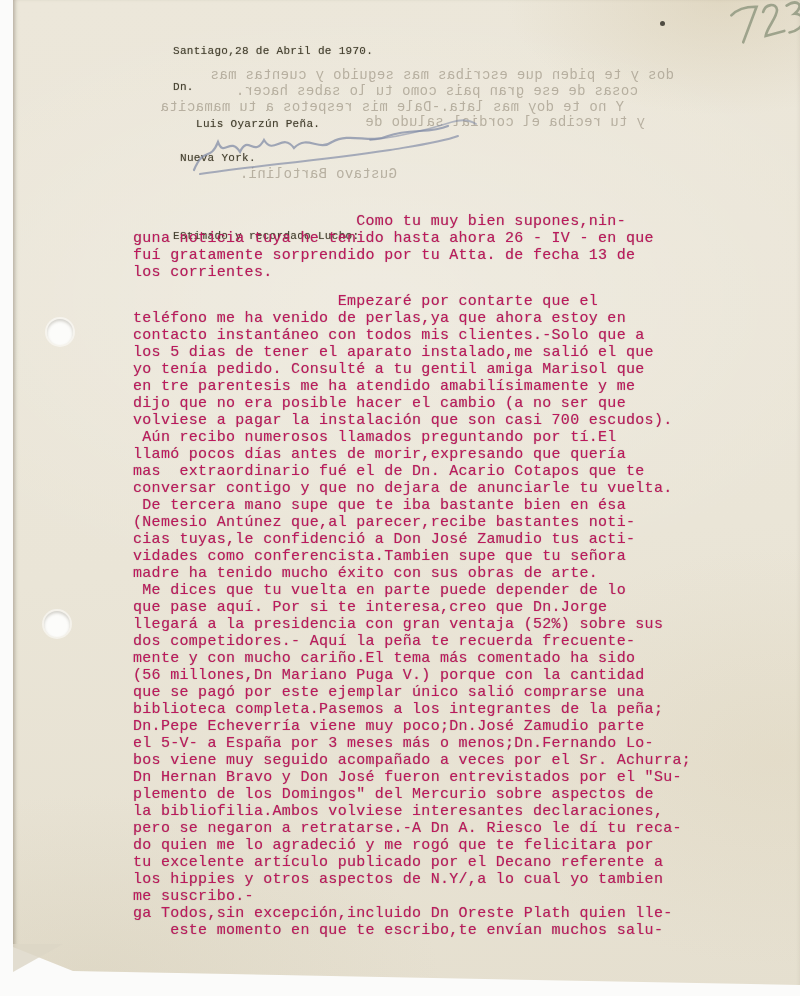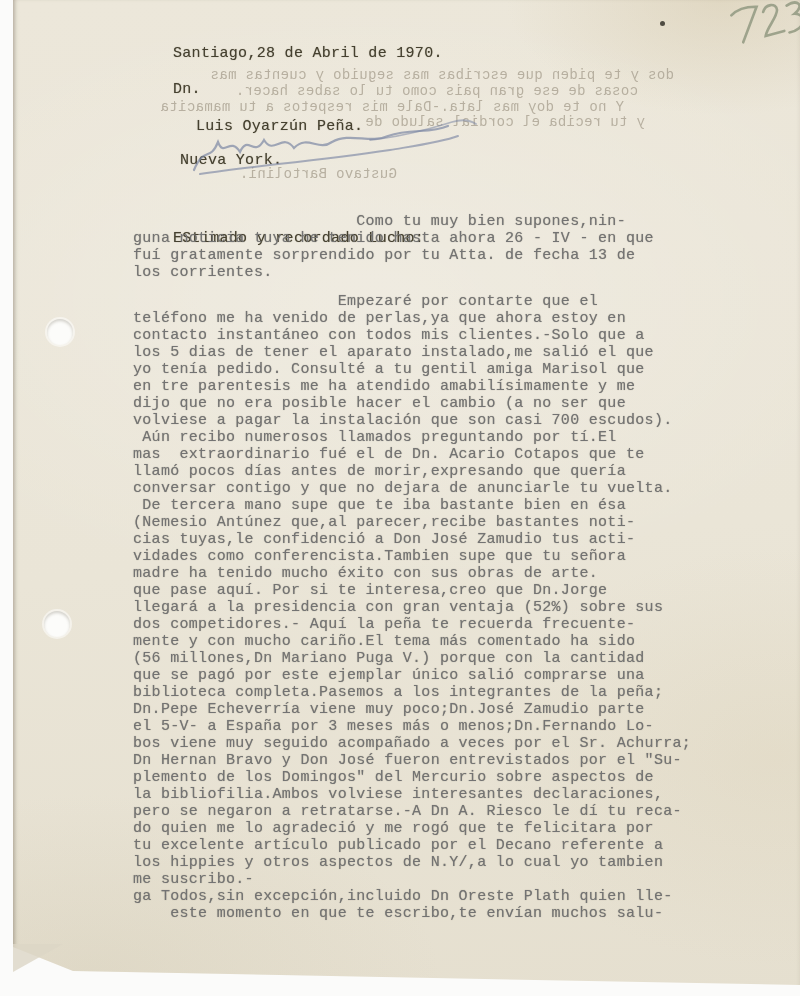--- a/index.html
+++ b/index.html
@@ -31,33 +31,33 @@
     position:absolute;width:26px;height:26px;border-radius:50%;
     background:#fcfcfa;
     box-shadow:inset 0 2px 3px rgba(90,82,64,.25), 0 0 0 2px rgba(255,255,255,.5);
   }
   .hole-1{left:47px;top:319px;}
   .hole-2{left:44px;top:611px;}
   
   .typed{
     position:absolute;
     font-family:"Liberation Mono","DejaVu Sans Mono",monospace;
-    font-size:15px;letter-spacing:.3px;color:#45402f;
+    font-size:11px;letter-spacing:.3px;color:#45402f;
     text-shadow:0 0 1px rgba(69,64,47,.45);
     white-space:pre;
   }
   .date-line{left:173px;top:45px;}
   .recipient-prefix{left:173px;top:81px;}
   .recipient-name{left:173px;top:118px;margin-left:23px;}
   .recipient-city{left:180px;top:152px;}
   .greeting-line{left:173px;top:190px;margin-top:40px;}
   
   .letter-body{position:absolute;left:133px;top:213px;width:620px;}
   .body-line{height:17px;white-space:pre;
-    font-size:15px;letter-spacing:.3px;color:#737373;
+    font-size:15px;letter-spacing:.3px;color:#be185d;
     text-shadow:0 0 1px rgba(69,64,47,.45);}
   .body-line-4{margin-top:12px;}   
   
   .bleed-lines .bleed-line{
     position:absolute;transform:scaleX(-1);
     font-size:14px;letter-spacing:.35px;color:#aaa292;
     white-space:pre;opacity:.8;filter:blur(.4px);
   }
   .bleed-line-0{top:67px;left:146px;width:528px;}
   .bleed-line-1{top:83px;left:196px;width:442px;}
@@ -108,28 +108,29 @@
       <div class="body-line body-line-3">los corrientes.</div>
       <div class="body-line body-line-4">                      Empezaré por contarte que el</div>
       <div class="body-line body-line-5">teléfono me ha venido de perlas,ya que ahora estoy en</div>
       <div class="body-line body-line-6">contacto instantáneo con todos mis clientes.-Solo que a</div>
       <div class="body-line body-line-7">los 5 dias de tener el aparato instalado,me salió el que</div>
       <div class="body-line body-line-8">yo tenía pedido. Consulté a tu gentil amiga Marisol que</div>
       <div class="body-line body-line-9">en tre parentesis me ha atendido amabilísimamente y me</div>
       <div class="body-line body-line-10">dijo que no era posible hacer el cambio (a no ser que</div>
       <div class="body-line body-line-11">volviese a pagar la instalación que son casi 700 escudos).</div>
       <div class="body-line body-line-12"> Aún recibo numerosos llamados preguntando por tí.El</div>
+      <div class="body-line body-line-14">llamó pocos días antes de morir,expresando que quería</div>
       <div class="body-line body-line-13">mas  extraordinario fué el de Dn. Acario Cotapos que te</div>
-      <div class="body-line body-line-14">llamó pocos días antes de morir,expresando que quería</div>
       <div class="body-line body-line-15">conversar contigo y que no dejara de anunciarle tu vuelta.</div>
       <div class="body-line body-line-16"> De tercera mano supe que te iba bastante bien en ésa</div>
       <div class="body-line body-line-17">(Nemesio Antúnez que,al parecer,recibe bastantes noti-</div>
       <div class="body-line body-line-18">cias tuyas,le confidenció a Don José Zamudio tus acti-</div>
       <div class="body-line body-line-19">vidades como conferencista.Tambien supe que tu señora</div>
       <div class="body-line body-line-20">madre ha tenido mucho éxito con sus obras de arte.</div>
+      <div class="body-line body-line-21"> Me dices que tu vuelta en parte puede depender de lo</div>
       <div class="body-line body-line-22">que pase aquí. Por si te interesa,creo que Dn.Jorge</div>
       <div class="body-line body-line-23">llegará a la presidencia con gran ventaja (52%) sobre sus</div>
       <div class="body-line body-line-24">dos competidores.- Aquí la peña te recuerda frecuente-</div>
       <div class="body-line body-line-25">mente y con mucho cariño.El tema más comentado ha sido</div>
       <div class="body-line body-line-27">(56 millones,Dn Mariano Puga V.) porque con la cantidad</div>
       <div class="body-line body-line-28">que se pagó por este ejemplar único salió comprarse una</div>
       <div class="body-line body-line-29">biblioteca completa.Pasemos a los integrantes de la peña;</div>
       <div class="body-line body-line-30">Dn.Pepe Echeverría viene muy poco;Dn.José Zamudio parte</div>
       <div class="body-line body-line-31">el 5-V- a España por 3 meses más o menos;Dn.Fernando Lo-</div>
       <div class="body-line body-line-32">bos viene muy seguido acompañado a veces por el Sr. Achurra;</div>

